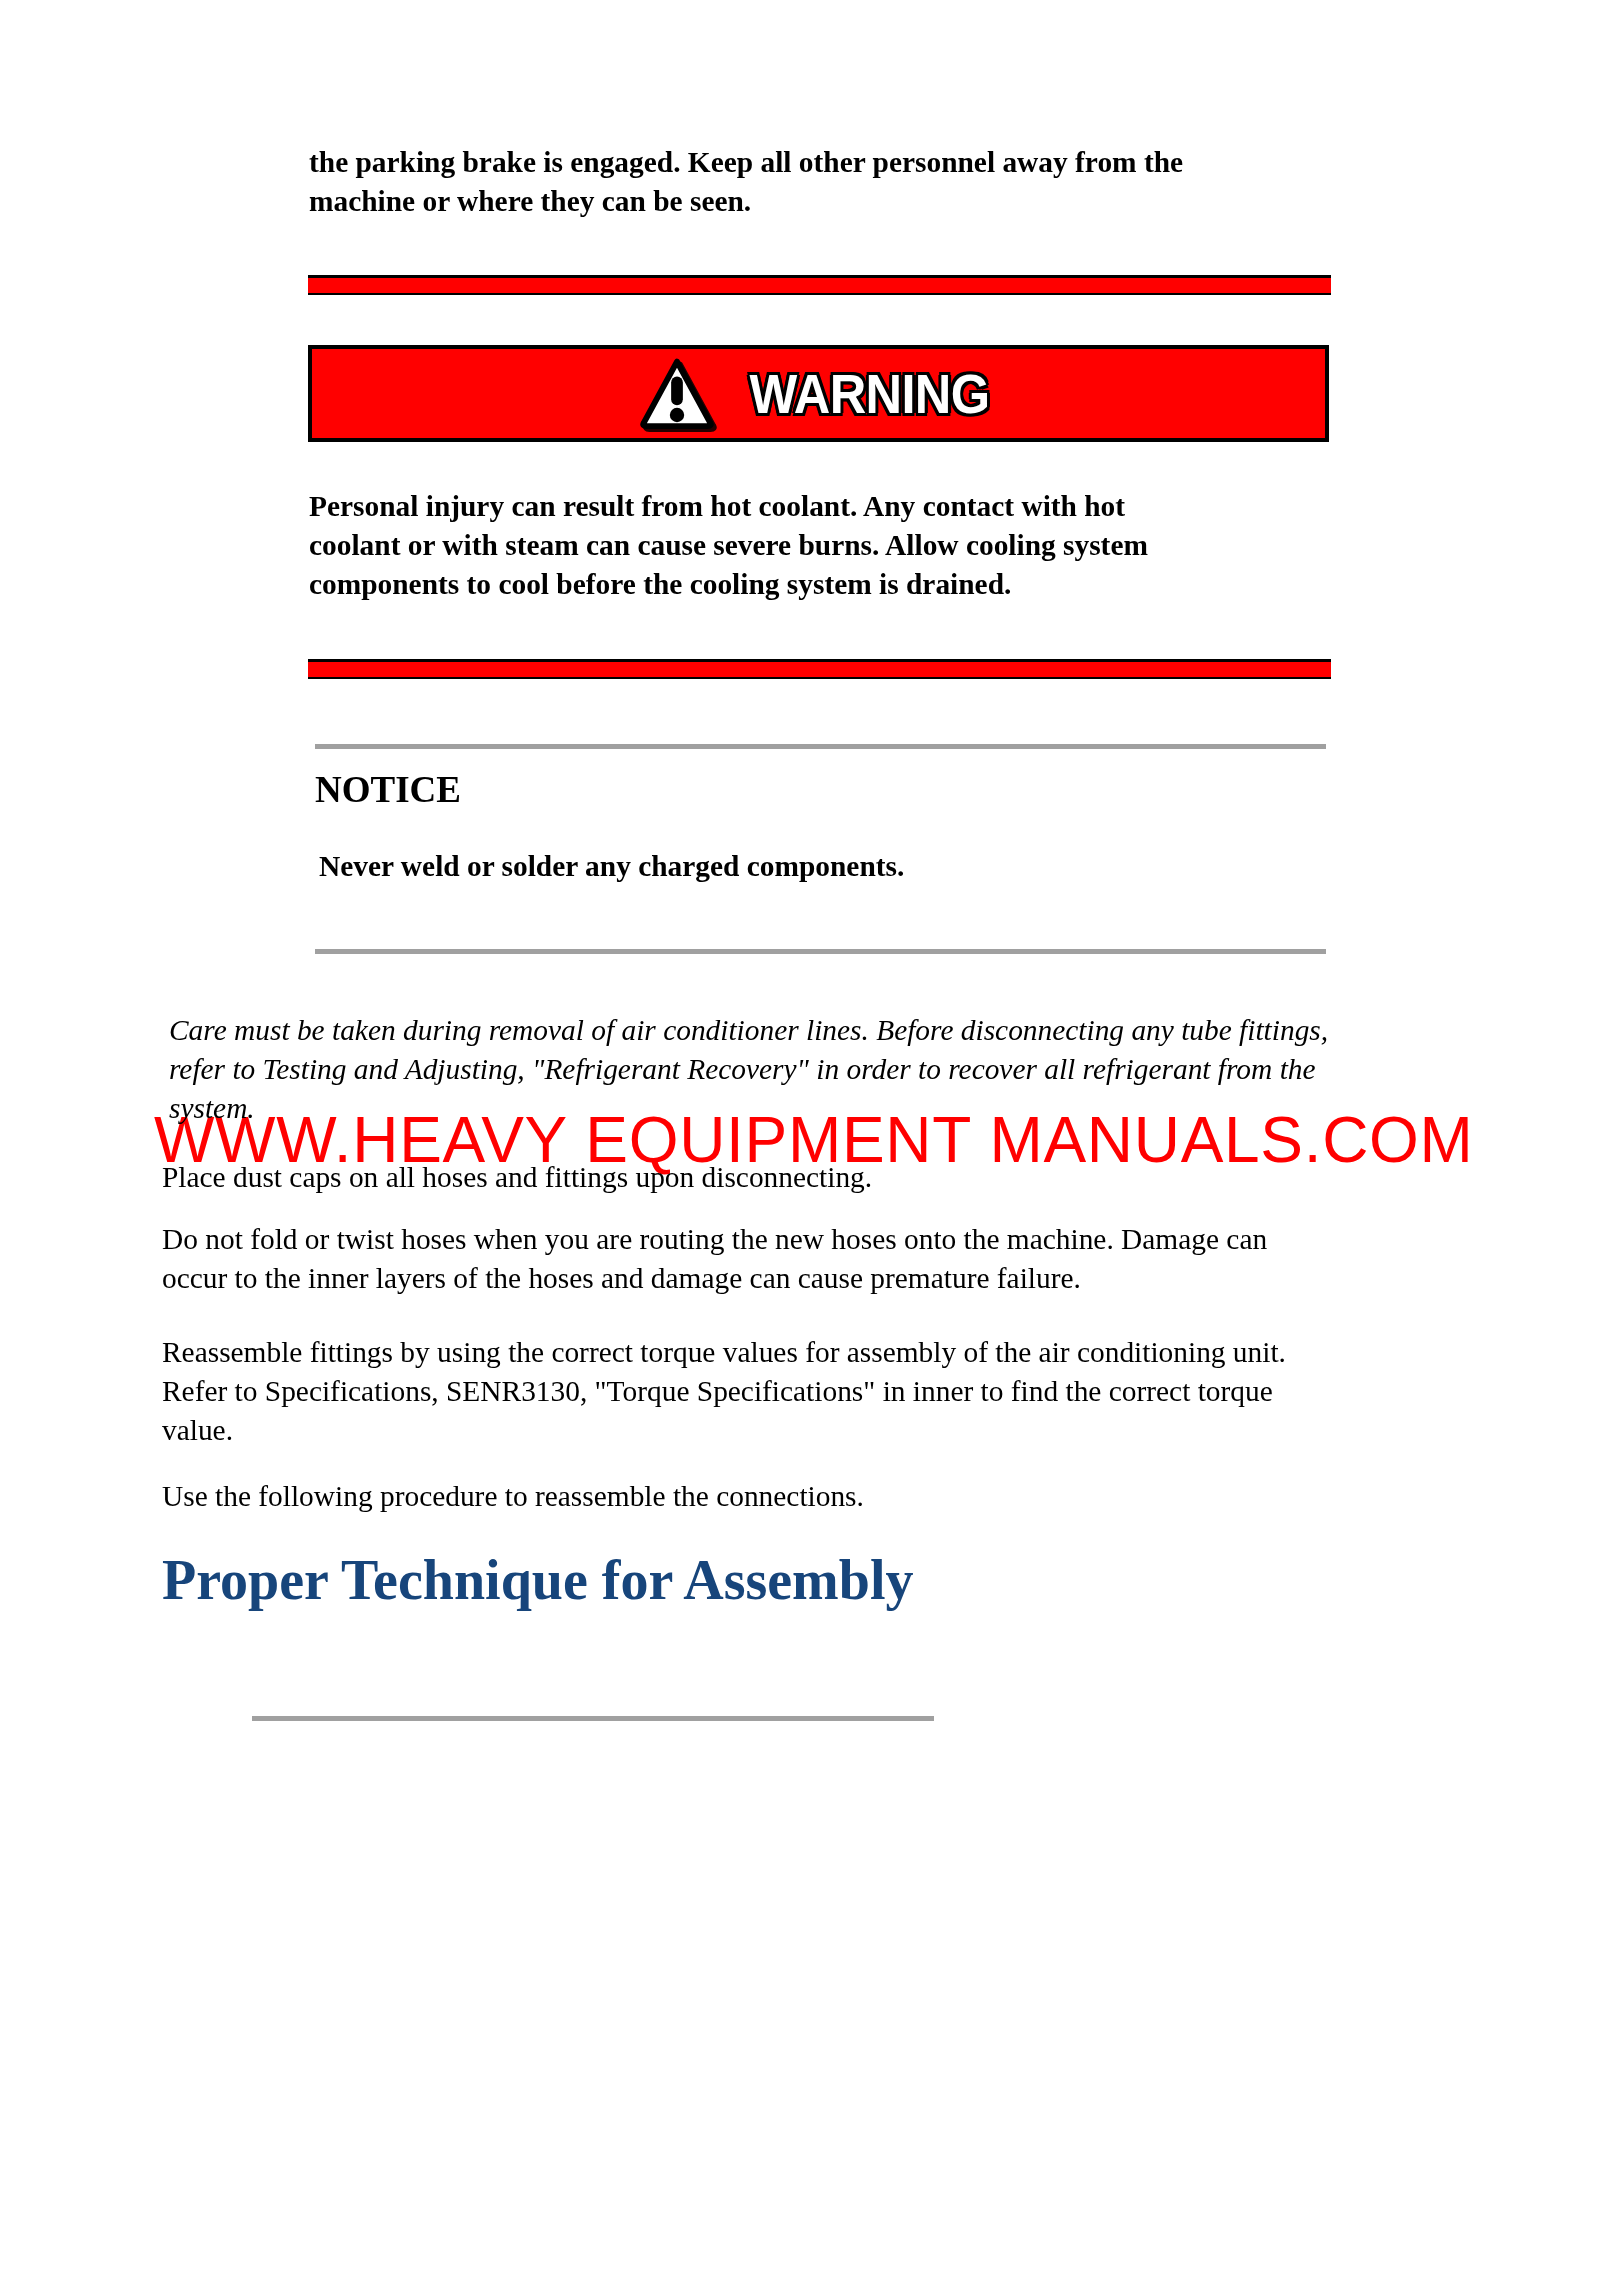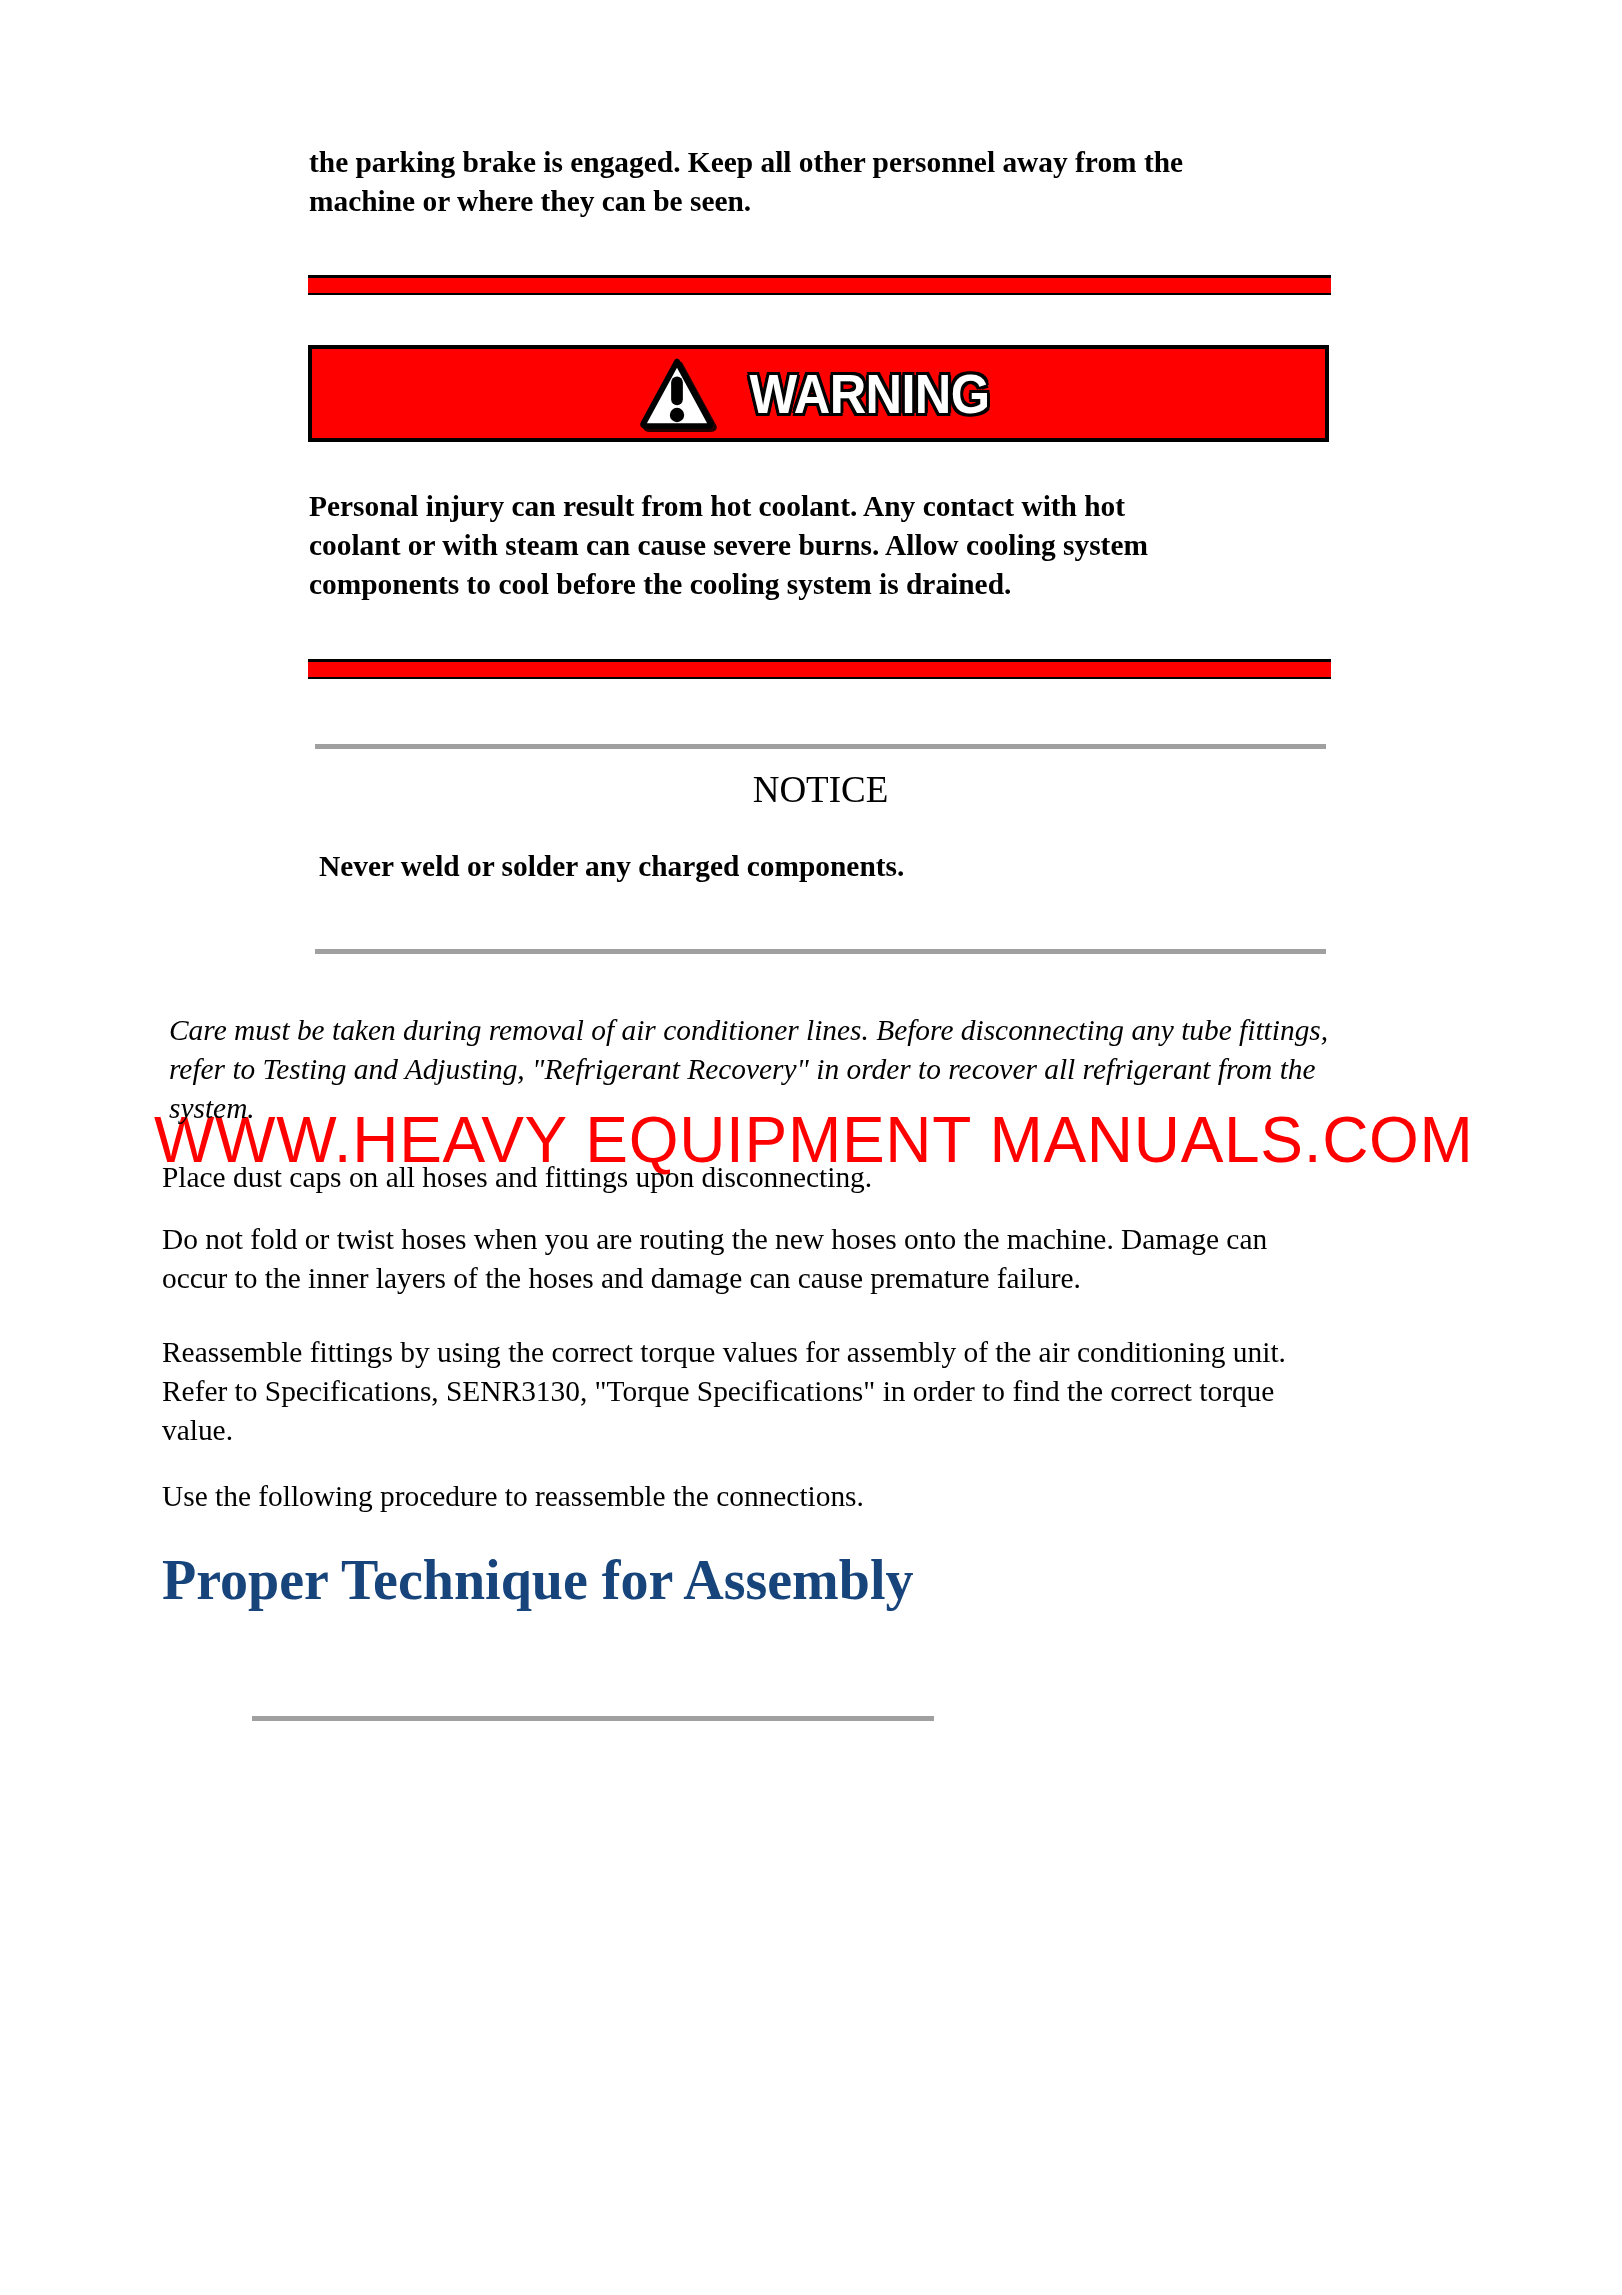--- a/index.html
+++ b/index.html
@@ -59,22 +59,22 @@
   .gray-rule {
     position: absolute;
     background: #a0a0a0;
     height: 4.6px;
   }
   .notice-heading {
     position: absolute;
     left: 315px;
     top: 769px;
     width: 1011px;
-    text-align: center;
-    font-weight: normal;
+    text-align: left;
+    font-weight: bold;
     font-size: 37px;
     line-height: 42px;
   }
   .watermark {
     position: absolute;
     left: 154px;
     top: 1108px;
     font-family: Liberation Sans, sans-serif;
     font-size: 64px;
     line-height: 64px;
@@ -133,21 +133,21 @@
 system.</div>
 
   <div class="watermark">WWW.HEAVY EQUIPMENT MANUALS.COM</div>
 
   <div class="txt layer-text" style="left:162px; top:1158px; width:1348px;">Place dust caps on all hoses and fittings upon disconnecting.</div>
 
   <div class="txt layer-text" style="left:162px; top:1220px; width:1348px;">Do not fold or twist hoses when you are routing the new hoses onto the machine. Damage can
 occur to the inner layers of the hoses and damage can cause premature failure.</div>
 
   <div class="txt layer-text" style="left:162px; top:1333px; width:1348px;">Reassemble fittings by using the correct torque values for assembly of the air conditioning unit.
-Refer to Specifications, SENR3130, "Torque Specifications" in order to find the correct torque
+Refer to Specifications, SENR3130, "Torque Specifications" in inner to find the correct torque
 value.</div>
 
   <div class="txt layer-text" style="left:162px; top:1477px; width:1348px;">Use the following procedure to reassemble the connections.</div>
 
   <div class="section-heading">Proper Technique for Assembly</div>
 
   <div class="gray-rule" style="left:252px; top:1716px; width:682px; height:5.2px;"></div>
 
 </div>
 

